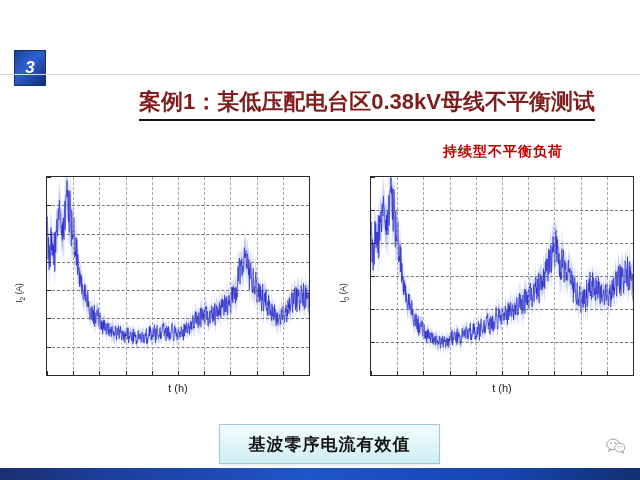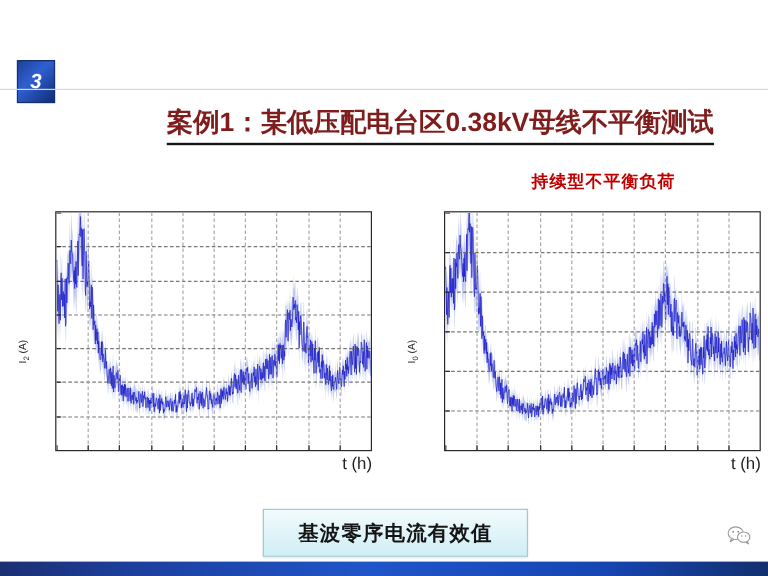--- a/index.html
+++ b/index.html
@@ -55,21 +55,21 @@
     border:1px solid #2a2a2a;background:#fff;overflow:hidden;
   }
   .grid-line{position:absolute;background:transparent;}
   .grid-h{left:0;right:0;height:0;border-top:1px dashed #4a4a4a;opacity:.75;}
   .grid-v{top:0;bottom:0;width:0;border-left:1px dashed #9a9a9a;opacity:.85;}
   .ytick-mark{position:absolute;left:0;width:4px;height:0;border-top:1px solid #2a2a2a;}
   .xtick-mark{position:absolute;bottom:0;height:4px;width:0;border-left:1px solid #2a2a2a;}
 
   .xlabel{
     position:absolute;left:38px;right:8px;bottom:24px;
-    text-align:right;font-size:14px;color:#222;
+    text-align:center;font-size:11px;color:#222;
   }
   .ylabel{
     position:absolute;left:2px;top:50%;
     transform:translateY(-50%) rotate(-90deg);transform-origin:center;
     font-size:8.5px;color:#222;white-space:nowrap;
   }
   .ylabel sub{font-size:6.5px;}
 
   .trace{position:absolute;left:0;top:0;width:100%;height:100%;}
 

